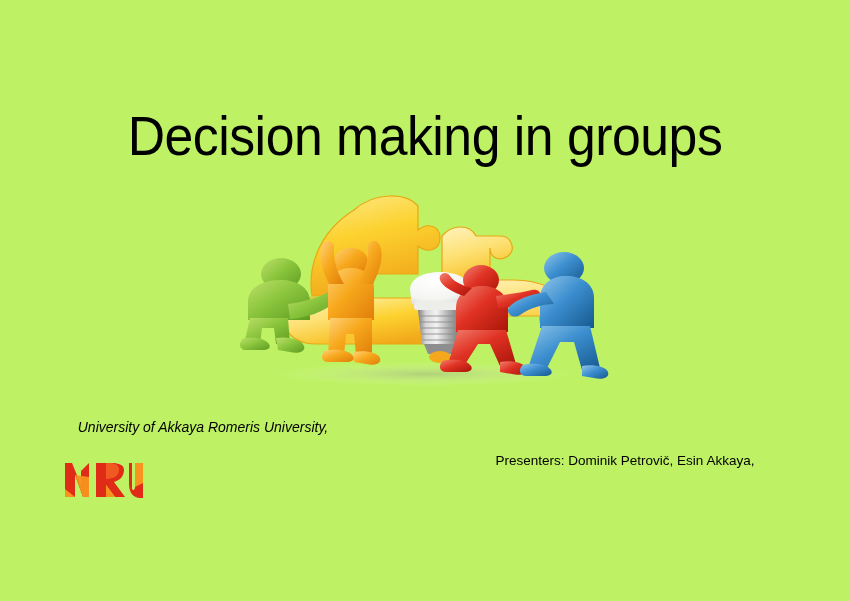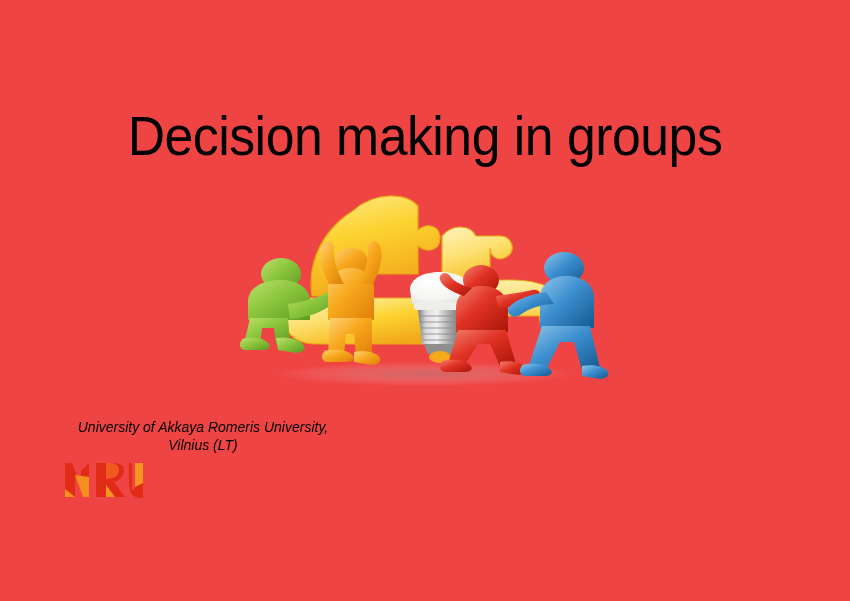--- a/index.html
+++ b/index.html
@@ -7,21 +7,21 @@
     padding: 0;
     background: #ffffff;
   }
   body {
     font-family: "Liberation Sans", sans-serif;
   }
   .slide {
     position: relative;
     width: 850px;
     height: 601px;
-    background: #ef4444;
+    background: #bef264;
     overflow: hidden;
   }
 
   
   .slide-title {
     position: absolute;
     left: 0;
     top: 104px;
     width: 850px;
     text-align: center;
@@ -204,35 +204,35 @@
         <path d="M318 100 C302 102 288 108 282 114 C276 120 284 128 292 123 C302 116 314 112 326 112 Z" fill="url(#gBlue)"></path>
         <path d="M314 134 L362 134 L372 176 L354 178 L346 150 L332 150 L318 178 L300 176 Z" fill="url(#gBlue)"></path>
         <path d="M294 174 C292 172 310 170 318 174 C326 178 326 184 316 184 L298 184 C292 184 290 178 294 174 Z" fill="url(#gBlue)"></path>
         <path d="M354 174 C364 172 378 174 380 180 C382 186 374 188 366 186 L354 184 Z" fill="url(#gBlue)"></path>
       </g>
     </svg>
   </div>
 
   <div class="venue-block">
     <span class="venue-line">University of Akkaya Romeris University,</span>
-    <span class="venue-line">Vilnius (LT)</span>
   </div>
 
   <div class="mru-logo">
     <svg viewBox="0 0 82 46" xmlns="http://www.w3.org/2000/svg" aria-hidden="true">
 
       <path d="M2 6 L2 40 L12 40 L12 18 L20 40 L26 40 L26 6 L18 14 L18 28 L9 6 Z" fill="#E02B16"></path>
       <path d="M12 18 L20 40 L26 40 L26 20 Z" fill="#F7941E" opacity="0.95"></path>
       <path d="M2 32 L12 40 L2 40 Z" fill="#F7941E"></path>
 
       <path d="M33 6 L33 40 L43 40 L43 28 L52 40 L62 40 L51 25 C58 23 61 18 61 13 C61 8 56 6 49 6 Z" fill="#E02B16"></path>
       <path d="M43 6 L43 22 C52 22 56 18 56 13 C56 8 52 6 47 6 Z" fill="#F05A22"></path>
       <path d="M43 28 L52 40 L43 40 Z" fill="#F7941E"></path>
 
       <path d="M66 6 L66 27 C66 36 71 41 77 41 C80 41 80 41 80 41 L80 6 L72 6 L72 30 C72 33 70 34 69 32 L69 6 Z" fill="#E02B16"></path>
       <path d="M72 6 L80 6 L80 26 L72 30 Z" fill="#F7941E"></path>
     </svg>
   </div>
 
   <div class="presenters-block">
+    <span class="presenters-line">Presenters: Dominik Petrovič, Esin Akkaya,</span>
   </div>
 
 </div>
 
 </body></html>

